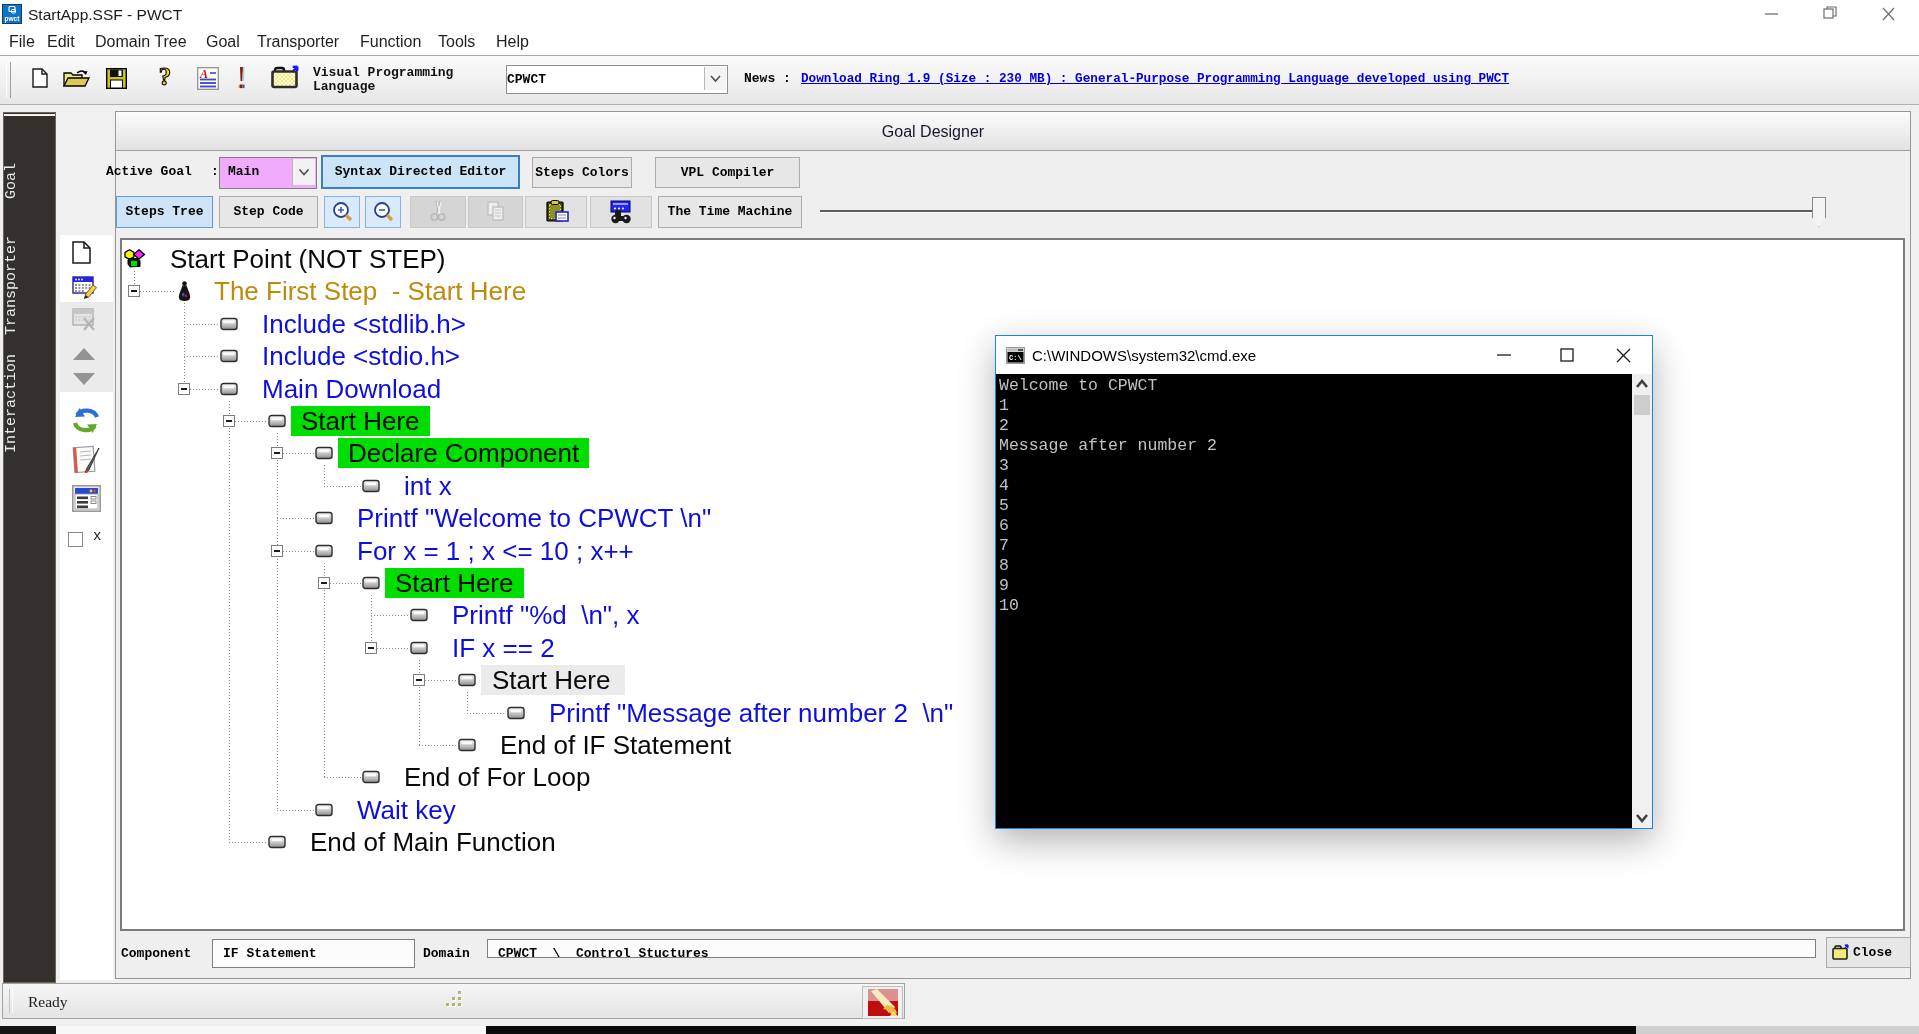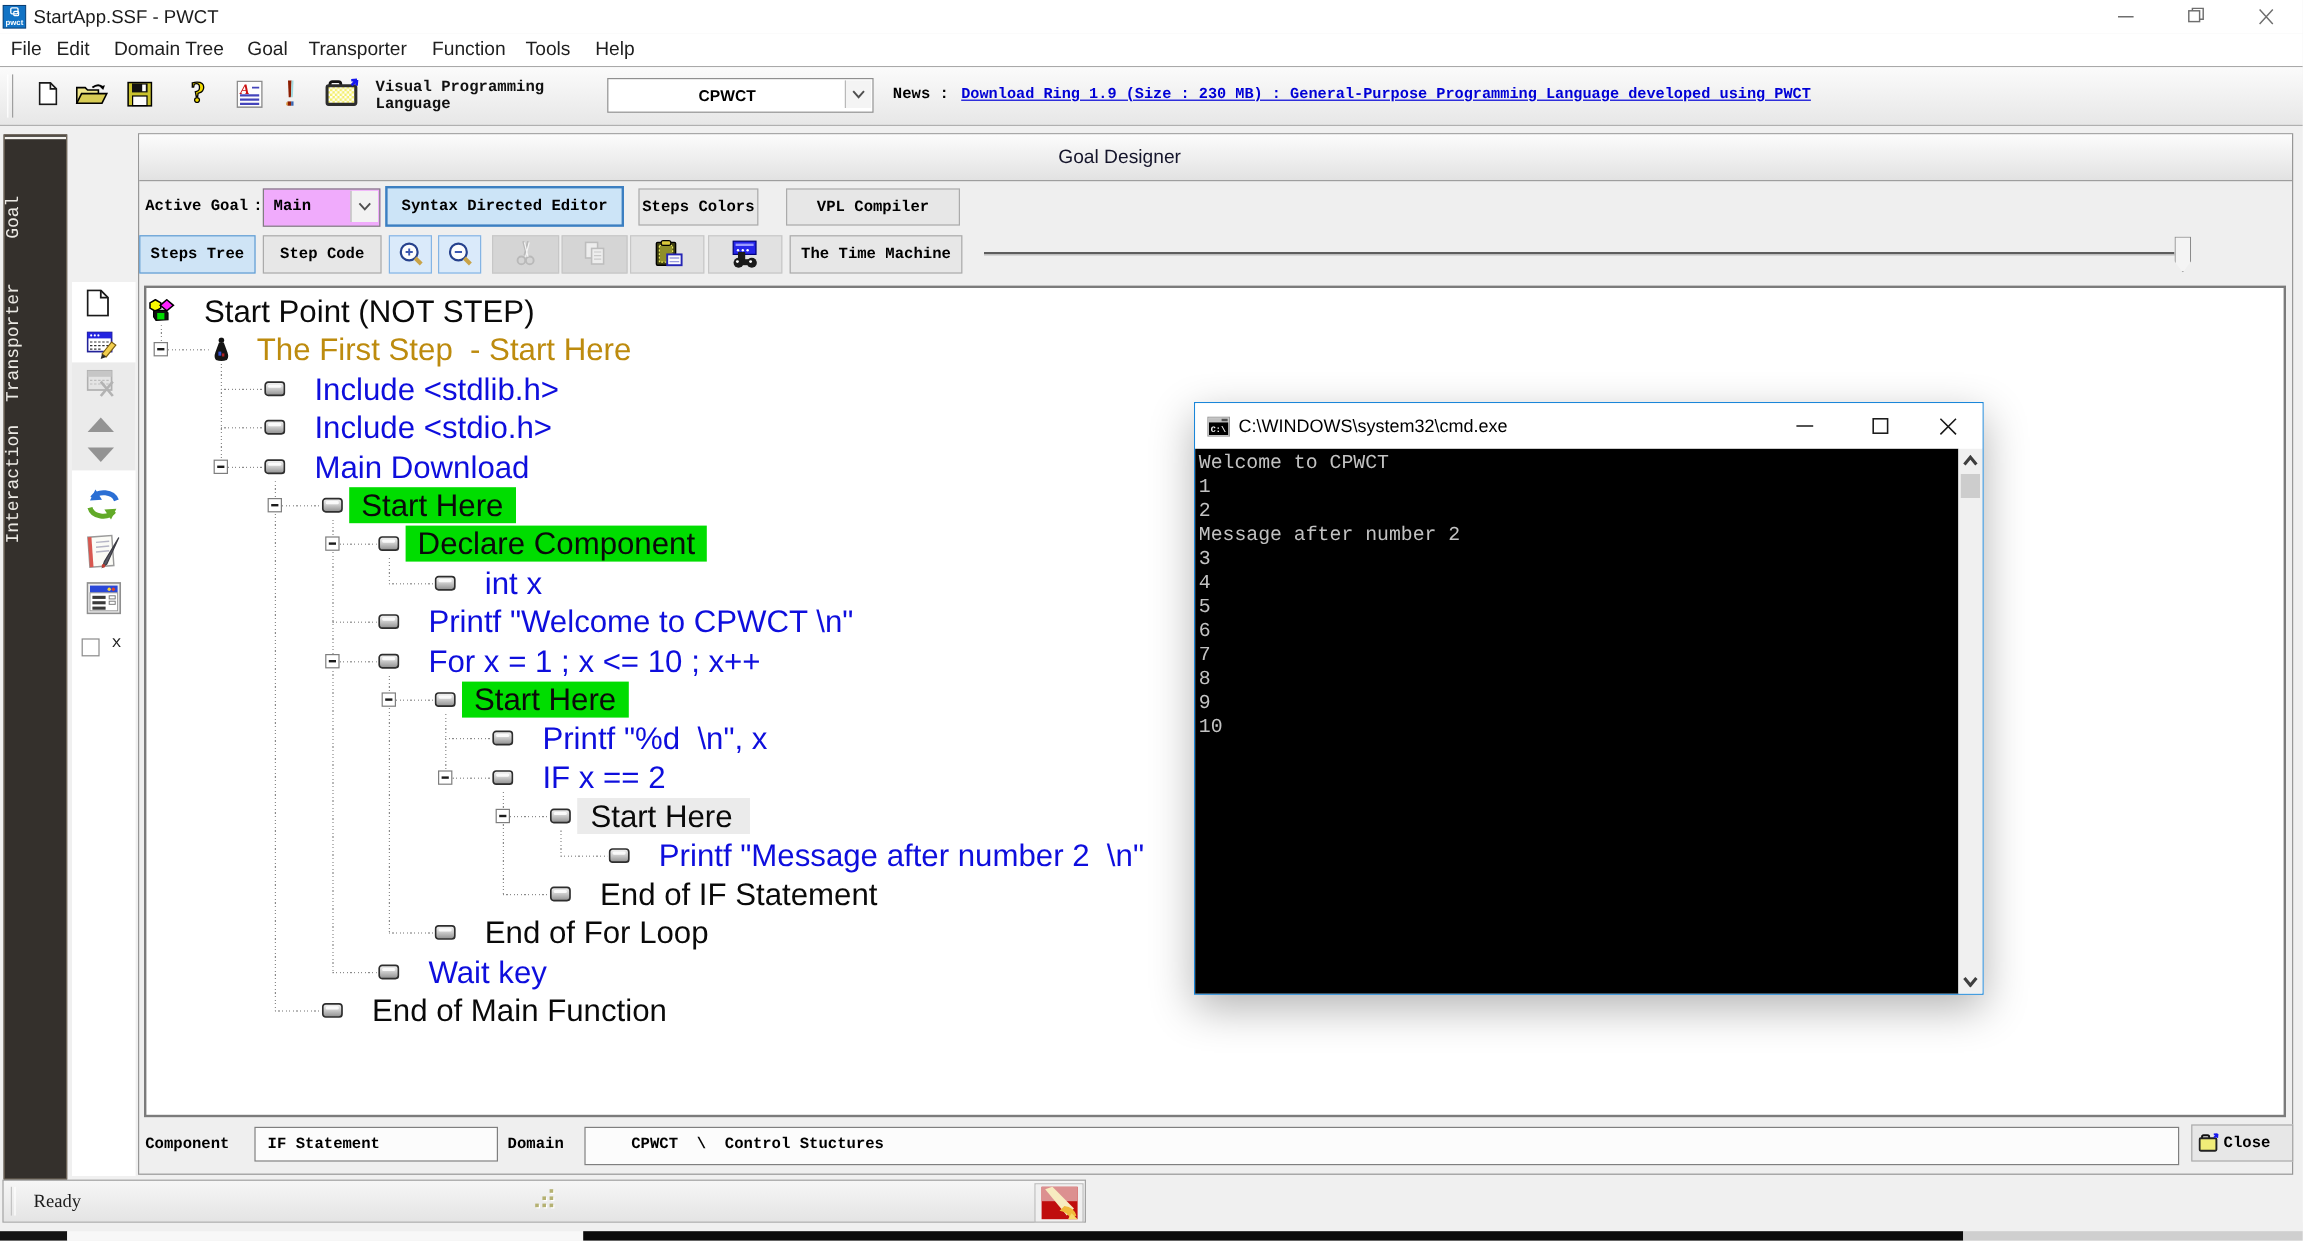--- a/index.html
+++ b/index.html
@@ -13,39 +13,39 @@
   #window-title{left:28px;top:0;height:28px;line-height:29px;font-size:15.5px;color:#1b1b1b;}
   .caption-btn{top:0;width:45px;height:28px;color:#666;}
   #menubar{left:0;top:28px;width:1919px;height:27px;background:#ffffff;border-bottom:1px solid #a9a9a9;}
   .menu-item{top:28px;height:26px;line-height:27px;font-size:16px;color:#1f1f1f;}
   
   #toolbar{left:0;top:56px;width:1919px;height:48px;background:linear-gradient(#fbfbfb,#e7e7e7);border-bottom:1px solid #b0b0b0;}
   #toolbar-grip{left:6px;top:6px;width:3px;height:36px;border-left:1px solid #fff;border-right:1px solid #9f9f9f;}
   .tbtn{top:0;height:48px;}
   #vpl-label{left:313px;top:10px;font-family:"Liberation Mono",monospace;font-weight:700;font-size:13px;line-height:14px;color:#111;}
   #lang-combo{left:506px;top:9px;width:220px;height:27px;background:#fff;border:1px solid #8f8f8f;}
-  #lang-combo-value{left:0;top:0;width:198px;text-align:center;line-height:27px;font-family:Liberation Sans, sans-serif;font-weight:700;font-size:13px;color:#000;}
+  #lang-combo-value{left:0;top:0;width:198px;text-align:left;line-height:27px;font-family:Liberation Mono, monospace;font-weight:700;font-size:13px;color:#000;}
   #lang-combo-btn{right:1px;top:1px;width:21px;height:23px;background:#f4f4f4;border-left:1px solid #b9b9b9;}
   #news-label{left:744px;top:9px;height:28px;line-height:28px;font-family:"Liberation Mono",monospace;font-weight:700;font-size:13px;color:#000;}
   #news-link{left:801px;top:9px;height:28px;line-height:28px;font-family:"Liberation Mono",monospace;font-weight:700;font-size:12.7px;color:#0000d6;text-decoration:underline;cursor:pointer;}
   
   #sidebar{left:3px;top:112px;width:53px;height:871px;background:#34302c;border:1px solid #6e6458;box-sizing:border-box;}
   #sidebar-ridge{left:4px;top:114px;width:51px;height:2px;background:#f4f2ee;}
   .side-tab{left:3px;width:53px;color:#ebe9e4;font-family:"Liberation Mono",monospace;font-size:15px;
             writing-mode:vertical-rl;transform:rotate(180deg);text-align:center;}
   
   #icon-strip{left:60px;top:235px;width:53px;height:745px;background:#ffffff;}
   #icon-strip-band{left:60px;top:302px;width:53px;height:90px;background:#ebebeb;}
   .strip-icon{left:72px;}
   
   #goal-panel{left:115px;top:111px;width:1796px;height:868px;background:#efefef;border:1px solid #979797;box-sizing:border-box;}
   #gd-header{left:116px;top:112px;width:1794px;height:38px;background:linear-gradient(#fcfcfc,#e2e2e2);border-bottom:1px solid #9e9e9e;}
   #gd-title{left:933px;top:112px;height:38px;line-height:39px;transform:translateX(-50%);font-size:16px;color:#15152b;}
   .lbl{font-family:"Liberation Mono",monospace;font-weight:700;font-size:13px;color:#000;}
-  #active-goal-label{left:121px;top:151px;height:41px;line-height:42px;}
+  #active-goal-label{left:106px;top:151px;height:41px;line-height:42px;}
   #active-goal-colon{left:211px;top:151px;height:41px;line-height:42px;}
   #goal-combo{left:219px;top:157px;width:96px;height:30px;background:#f0abfc;border:1px solid #7f7f7f;}
   #goal-combo-value{left:8px;top:0;line-height:28px;}
   #goal-combo-btn{right:1px;top:1px;width:22px;height:26px;background:#f2f2f2;border-left:1px solid #b5b5b5;}
   .btn{box-sizing:border-box;text-align:center;font-family:"Liberation Mono",monospace;font-weight:700;font-size:13px;color:#000;background:#e7e7e7;border:1px solid #ababab;}
   #btn-sde{left:321px;top:155px;width:199px;height:34px;line-height:30px;background:#cce4f7;border:2px solid #3c7fc1;}
   #btn-steps-colors{left:532px;top:157px;width:100px;height:31px;line-height:29px;}
   #btn-vpl-compiler{left:655px;top:157px;width:145px;height:31px;line-height:29px;}
   #btn-steps-tree{left:116px;top:196px;width:97px;height:32px;line-height:30px;background:#cfe4f6;border:1px solid #5f9cd3;}
   #btn-step-code{left:219px;top:196px;width:99px;height:32px;line-height:30px;}
@@ -70,21 +70,21 @@
   .t-vline{position:absolute;width:1px;background-image:repeating-linear-gradient(180deg,#8a8a8a 0 1px,transparent 1px 3px);}
   .t-hline{position:absolute;height:1px;background-image:repeating-linear-gradient(90deg,#8a8a8a 0 1px,transparent 1px 3px);}
   .t-box{position:absolute;width:12px;height:12px;background:#fff;border:1px solid #7e7e7e;box-sizing:border-box;}
   .t-box::after{content:"";position:absolute;left:2px;top:4px;width:6px;height:2px;background:#1c1c1c;}
   .t-icon{position:absolute;}
   
   #component-label{left:121px;top:935px;height:37px;line-height:38px;}
   #component-input{left:212px;top:939px;width:203px;height:29px;background:#fcfcfc;border:1px solid #7f7f7f;box-sizing:border-box;}
   #component-input span{margin-left:10px;line-height:27px;display:inline-block;}
   #domain-label{left:423px;top:935px;height:37px;line-height:38px;}
-  #domain-input{left:487px;top:939px;width:1329px;height:32px;background:#fcfcfc;border:1px solid #7f7f7f;box-sizing:border-box;padding-left:28px;}
+  #domain-input{left:487px;top:939px;width:1329px;height:19px;background:#fcfcfc;border:1px solid #7f7f7f;box-sizing:border-box;}
   #domain-input span{margin-left:10px;line-height:27px;display:inline-block;white-space:pre;}
   #btn-close{left:1826px;top:937px;width:85px;height:31px;line-height:29px;text-align:left;padding-left:26px;}
   
   #statusbar{left:2px;top:983px;width:903px;height:36px;background:linear-gradient(#f6f6f6,#e4e4e4);border:1px solid #a2a2a2;box-sizing:border-box;}
   #statusbar-grip-l{left:9px;top:989px;width:2px;height:24px;border-left:1px solid #c3c3c3;border-right:1px solid #fff;}
   #status-text{left:28px;top:983px;height:36px;line-height:37px;font-family:"Liberation Serif",serif;font-size:15.5px;color:#1c1c1c;}
   .grip-dot{position:absolute;width:3px;height:3px;background:#b5b172;box-shadow:1px 1px 0 #fff;}
   #status-logo-panel{left:862px;top:986px;width:39px;height:31px;border:1px solid #bdbdbd;}
   
   #strip-bg{left:0;top:1019px;width:1919px;height:7px;background:#f0f0f0;}

